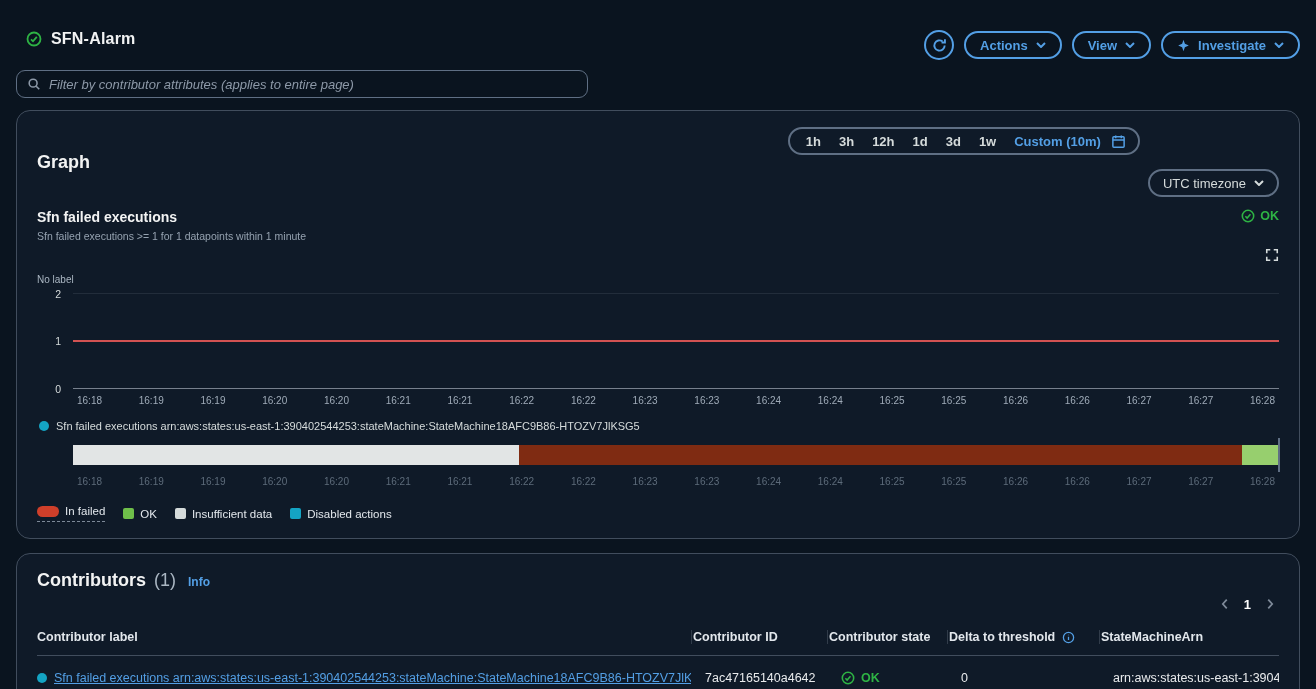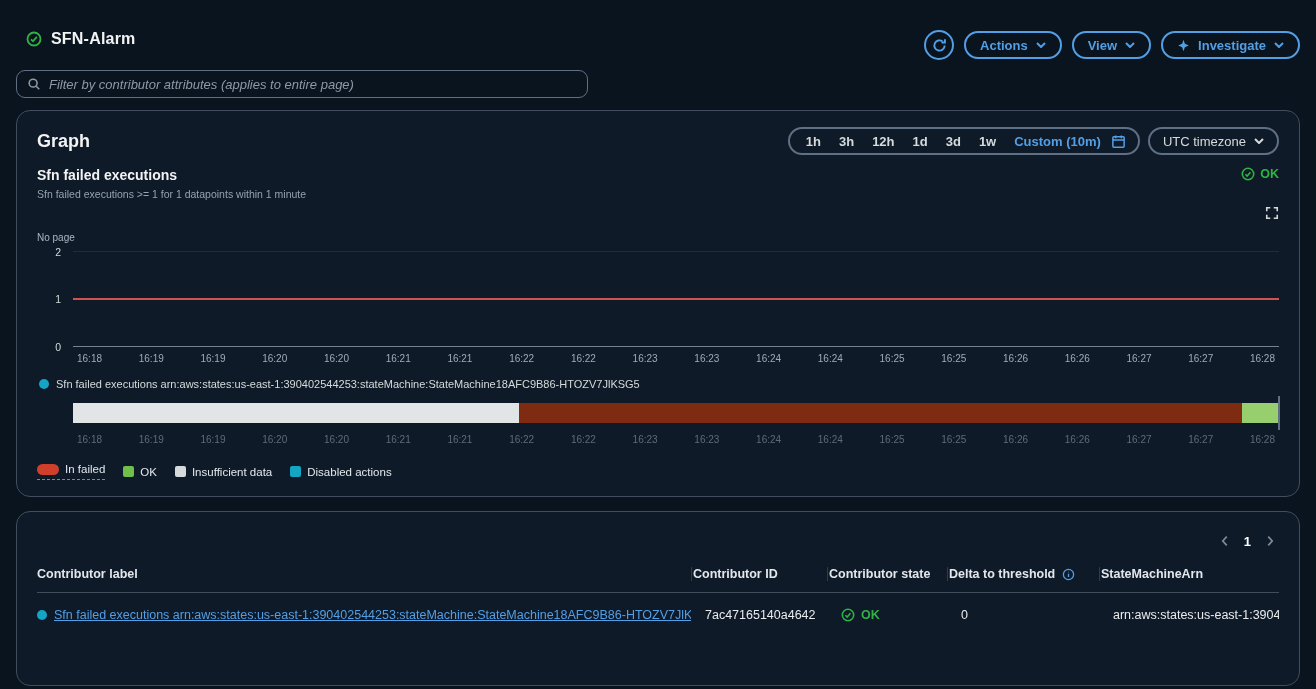--- a/index.html
+++ b/index.html
@@ -31,21 +31,21 @@
   .panel { margin:0 16px 14px; background:#0f1a28; border:1px solid #414d5d; border-radius:14px; padding:16px 20px; }
 
   .panel-head { display:flex; justify-content:space-between; align-items:center; }
   h2 { font-size:18px; font-weight:700; color:#f2f3f3; }
 
   .time-controls { display:flex; gap:8px; }
   .range-group { height:28px; border:2px solid #5f6f84; border-radius:16px; display:flex; align-items:center; padding:0 7px; }
   .range-btn { background:none; border:none; color:#d5dbdb; font-size:13px; font-weight:700; padding:0 9px; cursor:pointer; }
   .custom-btn { color:#539fe5; }
   .cal-btn { background:none; border:none; display:flex; align-items:center; padding:0 5px 0 1px; cursor:pointer; }
-  .tz-btn { height:16px; border:2px solid #5f6f84; border-radius:16px; background:transparent; color:#d5dbdb; font-size:13px; font-weight:400; padding:12px 13px; display:flex; align-items:center; gap:8px; cursor:pointer; }
+  .tz-btn { height:16px; border:2px solid #5f6f84; border-radius:16px; background:transparent; color:#d5dbdb; font-size:13px; font-weight:400; padding:12px 13px; display:flex; align-items:center; gap:8px; cursor:pointer;margin-top:42px; }
 
   .metric-head { display:flex; justify-content:space-between; align-items:flex-start; margin-top:12px; }
   .metric-title { font-size:14px; font-weight:700; color:#f2f3f3; }
   .metric-sub { font-size:10.5px; color:#95a2b0; margin-top:5px; }
   .ok-badge { display:flex; gap:5px; align-items:center; color:#2eb344; font-size:12.5px; font-weight:600; }
   .expand-row { display:flex; justify-content:flex-end; margin-top:6px; }
   .expand-btn { background:none; border:none; cursor:pointer; display:flex; }
 
   
   .nounit { font-size:10px; color:#aab6c2; margin:12px 0 8px; }
@@ -216,21 +216,21 @@
   <div class="expand-row">
     <button class="expand-btn">
       <span style="display:flex;">
         <svg viewBox="0 0 16 16" width="14" height="14" fill="none" stroke="#d5dbdb" stroke-width="1.8">
             <path d="M6 2H2v4M10 2h4v4M6 14H2v-4M10 14h4v-4"></path>
           </svg>
       </span>
     </button>
   </div>
 
-  <div class="nounit">No page</div>
+  <div class="nounit">No label</div>
 
   <div class="chart">
     <div class="ylabels">
       <span class="y2">2</span>
       <span class="y1">1</span>
       <span class="y0">0</span>
     </div>
     <div class="plot">
       <div class="grid-top"></div>
       <div class="threshold"></div>
@@ -311,20 +311,25 @@
       <span>Insufficient data</span>
     </span>
     <span class="leg">
       <span class="swatch sw-teal"></span>
       <span>Disabled actions</span>
     </span>
   </div>
 </section>
 
 <section class="panel contrib-panel">
+  <div class="contrib-title-row">
+    <h2>Contributors</h2>
+    <span class="count">(1)</span>
+    <a class="info-link">Info</a>
+  </div>
 
   <div class="pag-row">
     <button class="pag-btn">
       <span style="display:flex;">
           <svg viewBox="0 0 16 16" width="14" height="14" fill="none" stroke="#7d8998" stroke-width="2">
             <path d="M10 3L5.5 8 10 13"></path>
           </svg>
         </span>
     </button>
     <span class="page-num">1</span>

